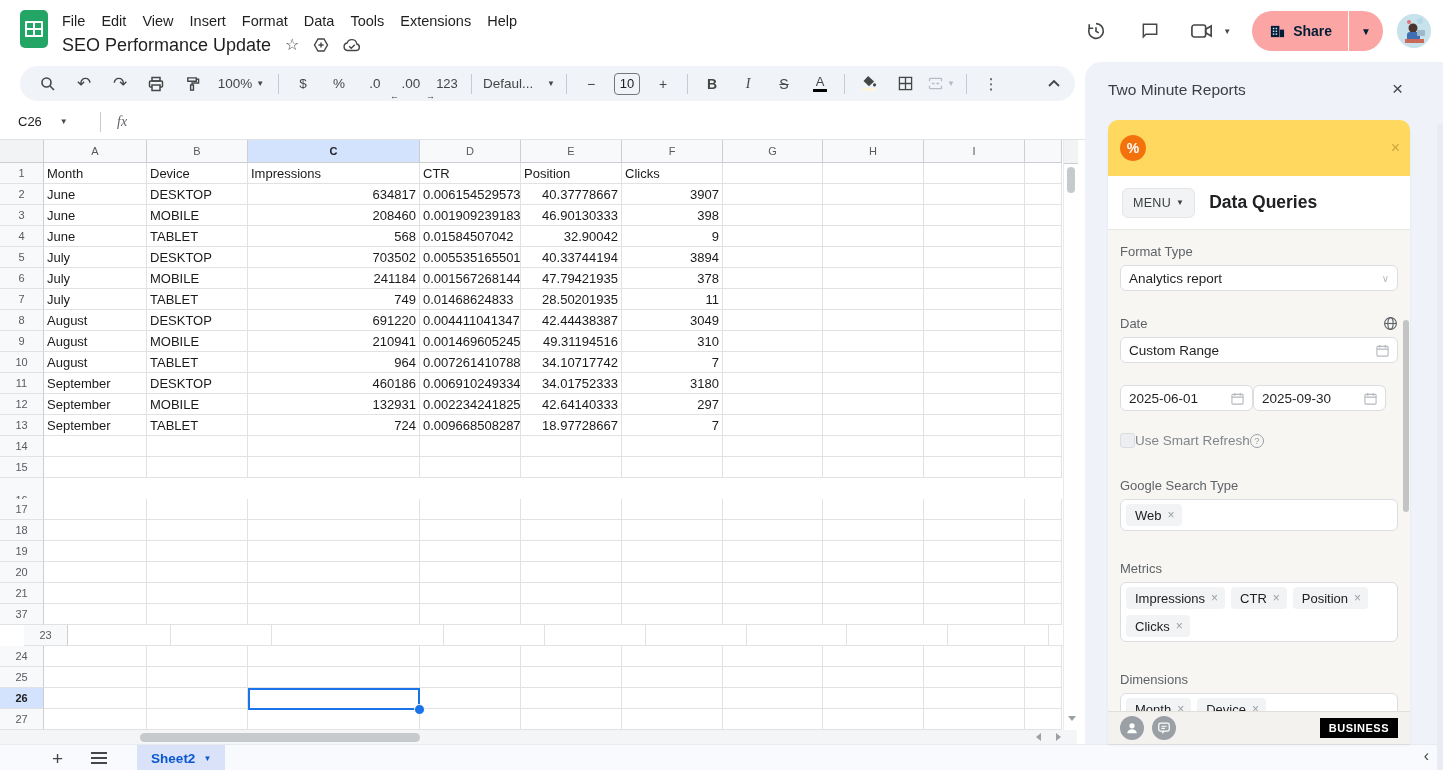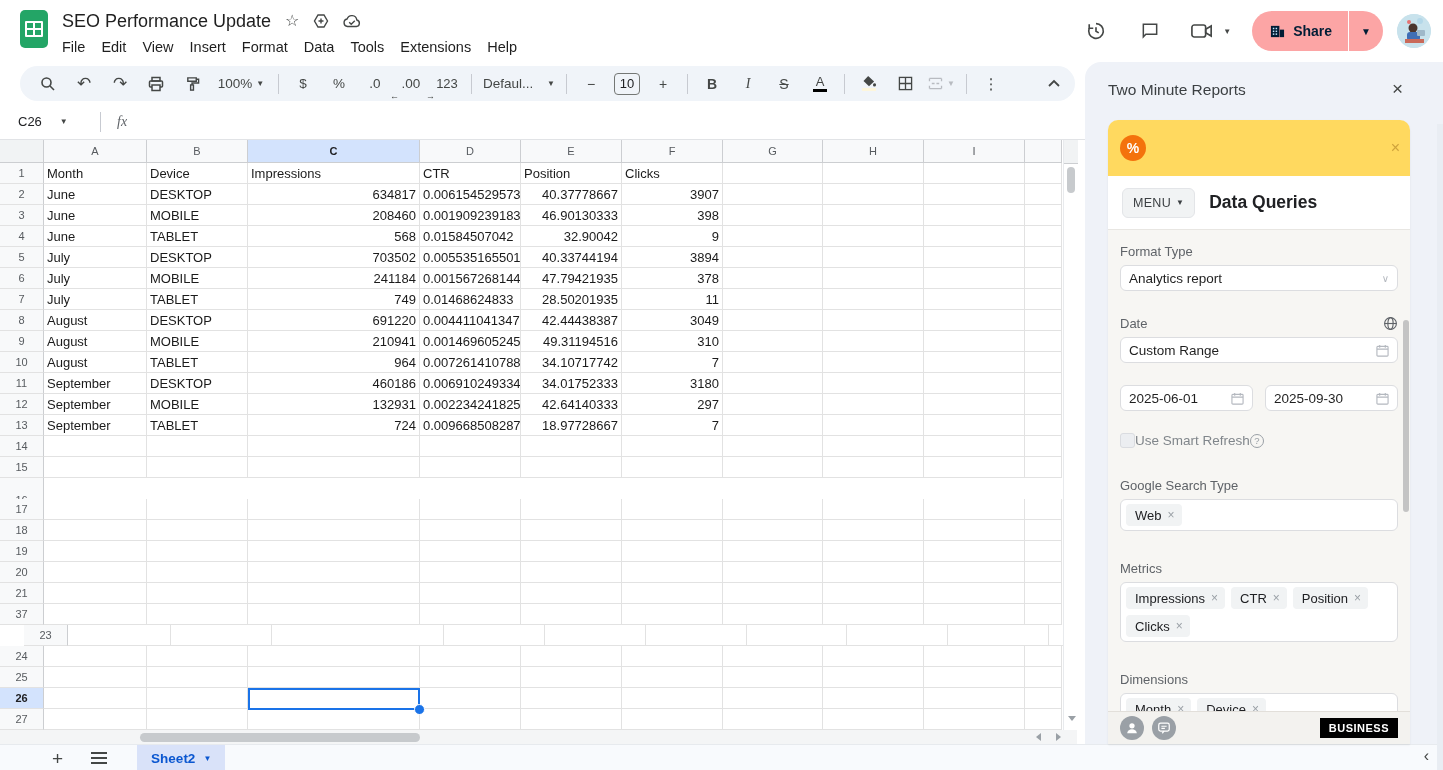--- a/index.html
+++ b/index.html
@@ -87,21 +87,21 @@
   #menu-row{height:54px;background:#fff;display:flex;align-items:center;gap:14px;padding:0 14px;border-bottom:1px solid #e8e6e2;box-sizing:border-box;}
   #menu-btn{background:#f1f3f4;border:1px solid #e3e5e8;border-radius:6px;height:28px;padding:0 10px;display:flex;align-items:center;gap:5px;font-size:12.5px;color:#3c4043;letter-spacing:.3px;}
   #menu-btn .caret{color:#3c4043;margin:0;}
   #dq-title{font-size:17.5px;font-weight:700;color:#202124;}
   #form{padding:14px 12px 0 12px;}
   .f-label{font-size:13px;color:#5f6368;margin-bottom:6px;display:flex;align-items:center;}
   .f-label .right{margin-left:auto;color:#5f6368;display:flex;}
   .select{background:#fff;border:1px solid #dcdde0;border-radius:6px;height:26px;display:flex;align-items:center;padding:0 8px;font-size:13.5px;color:#1f1f1f;box-sizing:border-box;}
   .select .right{margin-left:auto;color:#b4b8bf;display:flex;}
   .chev{font-size:10px;color:#b4b8bf;}
-  #dates-row{display:flex;gap:12px;margin-top:22px;}
+  #dates-row{display:flex;margin-top:22px;}
   #dates-row .select{width:133px;}
   #smart-row{display:flex;align-items:center;margin-top:22px;}
   #smart-check{width:15px;height:15px;border:1.5px solid #dadce0;background:#eceef1;border-radius:3px;box-sizing:border-box;}
   #smart-label{font-size:13.5px;color:#80868b;}
   .help-circle{width:14px;height:14px;border:1.3px solid #9aa0a6;border-radius:50%;color:#9aa0a6;font-size:9.5px;display:flex;align-items:center;justify-content:center;box-sizing:border-box;}
   .chip-box{background:#fff;border:1px solid #dcdde0;border-radius:6px;padding:4px 5px;display:flex;flex-wrap:wrap;gap:6px;box-sizing:border-box;align-content:flex-start;}
   .chip{background:#f1f3f4;border-radius:4px;height:22px;display:flex;align-items:center;gap:6px;padding:0 7px 0 9px;font-size:13px;color:#202124;}
   .chip .x{color:#9aa0a6;font-size:12px;}
   .gap1{margin-top:25px;} .gap2{margin-top:30px;}
   #card-footer{position:absolute;left:0;bottom:0;width:100%;height:33px;background:#f3f2ef;border-top:1px solid #e2dfda;display:flex;align-items:center;padding:0 12px;box-sizing:border-box;gap:8px;}
@@ -113,47 +113,47 @@
 </head>
 <body>
 
 <div id="app">
 
   <div id="topbar">
     <div id="logo">
         <div class="grid"></div>
       </div>
     <div id="title-block">
+      <div id="menubar">
+          <span class="menu-item">File</span>
+          <span class="menu-item">Edit</span>
+          <span class="menu-item">View</span>
+          <span class="menu-item">Insert</span>
+          <span class="menu-item">Format</span>
+          <span class="menu-item">Data</span>
+          <span class="menu-item">Tools</span>
+          <span class="menu-item">Extensions</span>
+          <span class="menu-item">Help</span>
+        </div>
       <div id="title-row">
         <span id="doc-title">SEO Performance Update</span>
         <span class="title-icon">☆</span>
         <span class="title-icon">
           <svg width="16" height="16" viewBox="0 0 16 16" fill="none" stroke="#444746" stroke-width="1.4">
               <path d="M5 2 L11 2 L14.5 8 L11 14 L5 14 L1.5 8 Z"></path>
               <path d="M8 5.5 V10.5 M5.5 8 H10.5"></path>
             </svg>
         </span>
         <span class="title-icon">
           <svg width="18" height="14" viewBox="0 0 18 14" fill="none" stroke="#444746" stroke-width="1.4">
               <path d="M4.5 12.5 a3.8 3.8 0 0 1 -.4 -7.5 a5 5 0 0 1 9.7 1 a3.3 3.3 0 0 1 -.4 6.5 Z"></path>
               <path d="M6.2 8.3 l2 2 l3.6 -3.6"></path>
             </svg>
         </span>
       </div>
-      <div id="menubar">
-          <span class="menu-item">File</span>
-          <span class="menu-item">Edit</span>
-          <span class="menu-item">View</span>
-          <span class="menu-item">Insert</span>
-          <span class="menu-item">Format</span>
-          <span class="menu-item">Data</span>
-          <span class="menu-item">Tools</span>
-          <span class="menu-item">Extensions</span>
-          <span class="menu-item">Help</span>
-        </div>
     </div>
     <div id="top-right">
       <span class="tr-icon">
         <svg width="22" height="22" viewBox="0 0 24 24" fill="none" stroke="#444746" stroke-width="1.8">
             <path d="M12 4 a8 8 0 1 1 -7.4 5"></path>
             <path d="M4.6 4.5 V9 H9"></path>
             <path d="M12 8 v4.2 l3 1.8"></path>
           </svg>
       </span>
       <span class="tr-icon">

